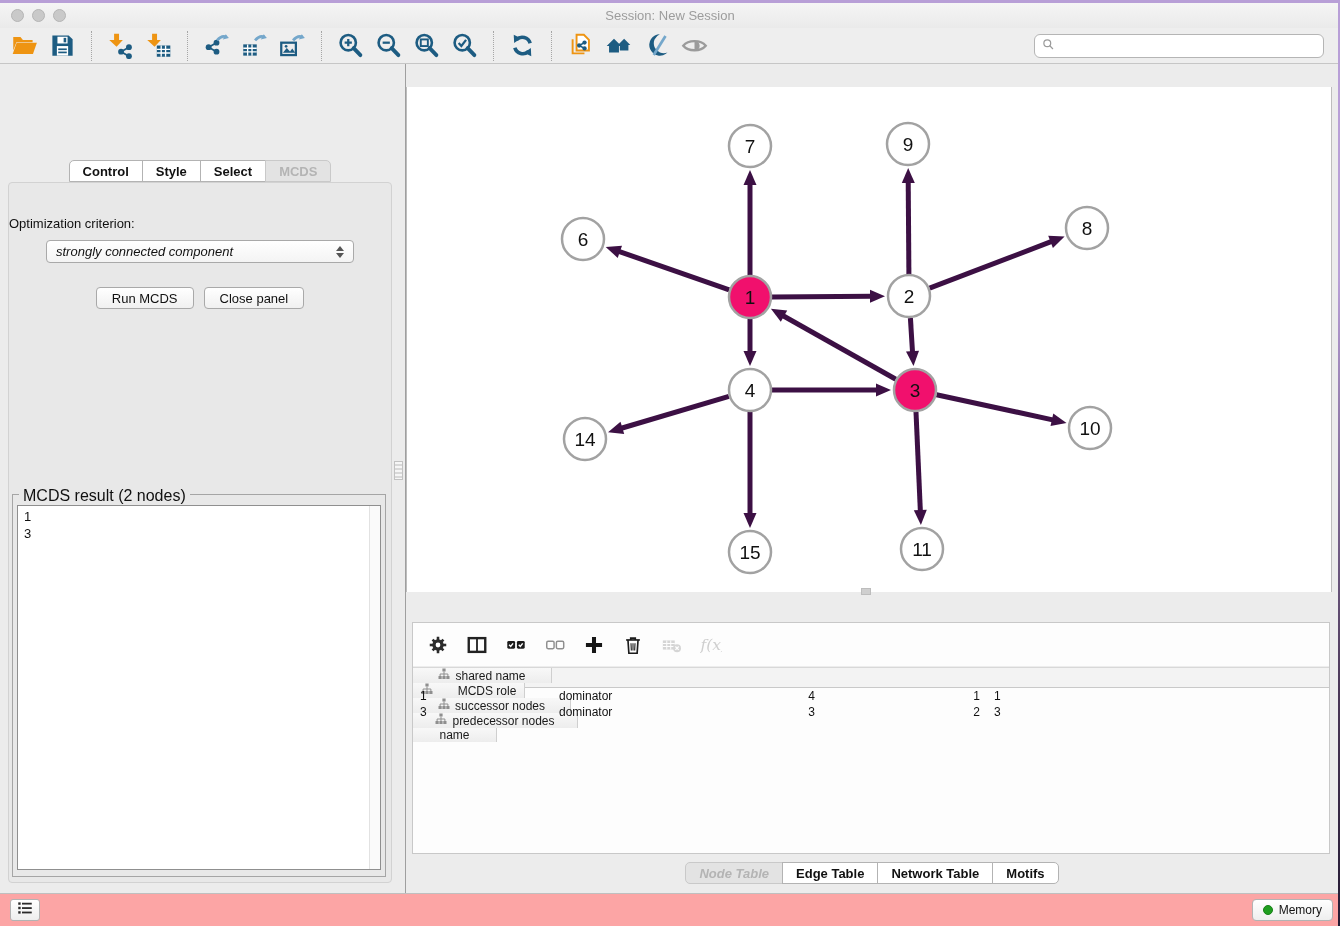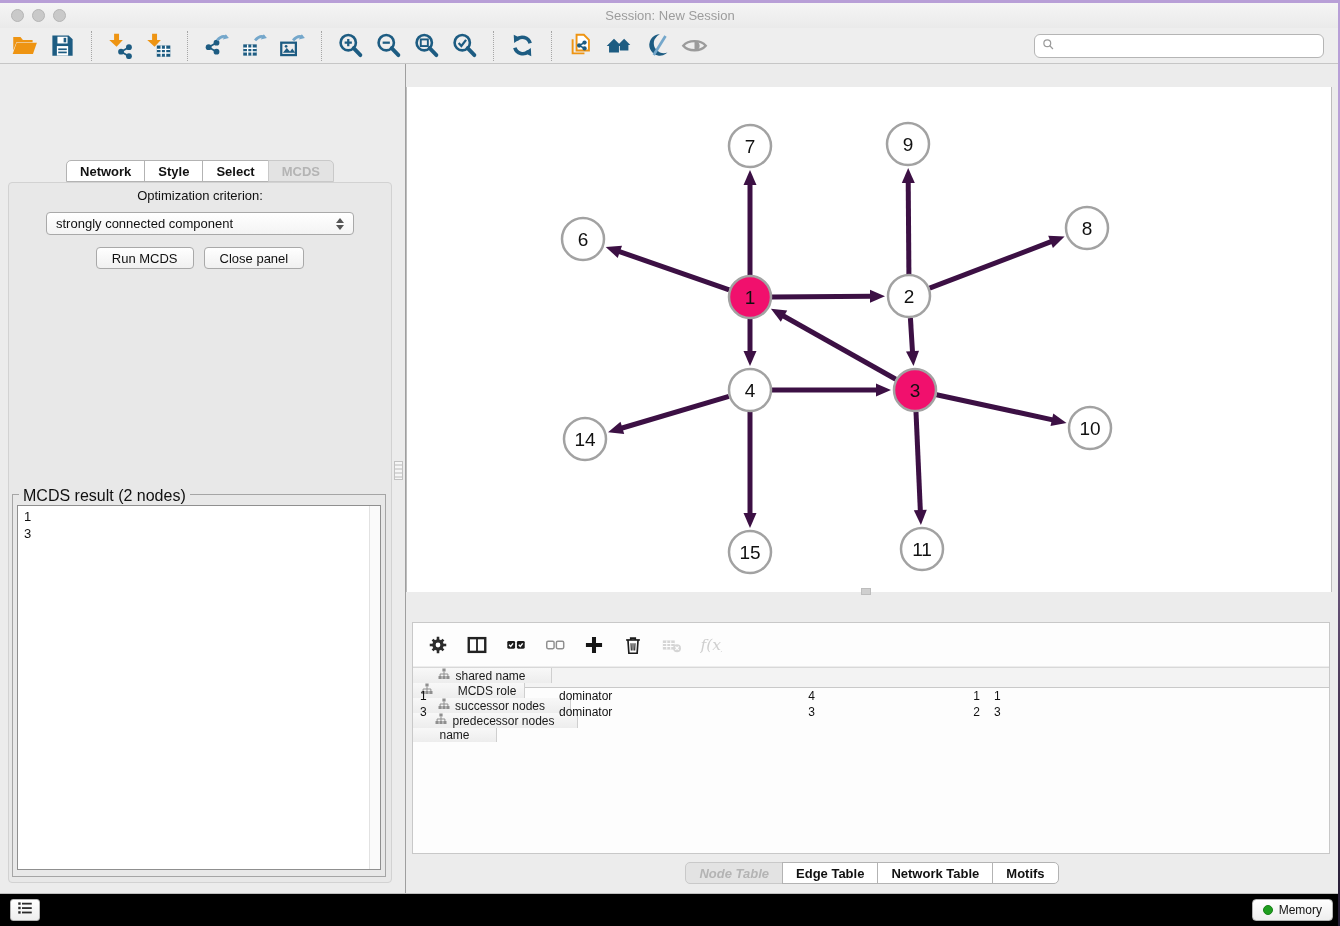--- a/index.html
+++ b/index.html
@@ -28,27 +28,27 @@
   .win-btn{display:inline-flex;width:13px;height:13px;align-items:center;justify-content:center;}
   .cp-tabs{position:absolute;left:0;right:0;top:96px;height:23px;display:flex;justify-content:center;z-index:5;}
   .tab{height:22px;display:flex;align-items:center;padding:0 13px;background:#fff;border:1px solid #b3b3b3;margin-right:-1px;font-size:13px;font-weight:bold;color:#111;border-radius:0;}
   .tab:first-child{border-radius:5px 0 0 0;}
   .tab:last-child{border-radius:0 5px 0 0;margin-right:0;}
   .tab.active-muted{background:#e3e3e3;color:#b4b4b4;border-color:#c9c9c9;}
   .tabs-bottom .tab{font-weight:bold;}
   .tabs-bottom .tab:first-child{border-radius:5px 0 0 5px;font-style:italic;}
   .tabs-bottom .tab:last-child{border-radius:0 5px 5px 0;}
   #cp-body{position:absolute;left:8px;right:8px;top:118px;bottom:10px;background:#e8e8e8;border:1px solid #d2d2d2;border-radius:4px;}
-  #opt-label{margin-top:5px;text-align:center;font-size:13px;color:#101010;}
-  #criterion-select{margin:9px auto 0 auto;width:308px;height:23px;background:linear-gradient(#ffffff,#f4f4f4);border:1px solid #a9a9a9;border-radius:4px;display:flex;align-items:center;padding:0 9px;font-size:13px;color:#111;cursor:default;}
+  #opt-label{margin-top:33px;text-align:left;font-size:13px;color:#101010;}
+  #criterion-select{margin:9px auto 0 auto;width:308px;height:23px;background:linear-gradient(#ffffff,#f4f4f4);border:1px solid #a9a9a9;border-radius:4px;display:flex;align-items:center;padding:0 9px;font-size:13px;color:#111;cursor:default;font-style:italic;}
   .stepper{margin-left:auto;display:flex;flex-direction:column;gap:2px;}
   .stepper span{width:0;height:0;border-left:4px solid transparent;border-right:4px solid transparent;}
   .stepper .up{border-bottom:5px solid #555;}
   .stepper .down{border-top:5px solid #555;}
-  #cp-buttons{display:flex;justify-content:center;gap:10px;margin-top:12px;}
+  #cp-buttons{display:flex;justify-content:center;gap:10px;margin-top:24px;}
   .push-btn{height:22px;padding:0 15px;background:linear-gradient(#ffffff,#f0f0f0);border:1px solid #a9a9a9;border-radius:4px;font-size:13px;color:#111;display:flex;align-items:center;cursor:default;}
   #result-group{position:absolute;left:12px;top:430px;width:374px;height:383px;border:1px solid #a5a5a5;}
   #result-legend{position:absolute;left:6px;top:-8px;background:#e8e8e8;padding:0 4px;font-size:16px;color:#101010;}
   #result-text{position:absolute;left:4px;right:4px;top:10px;bottom:6px;background:#fff;border:1px solid #8f8f8f;font-size:13px;line-height:17px;color:#111;padding:2px 6px;white-space:pre;overflow:hidden;}
   #result-scroll{position:absolute;right:5px;top:11px;bottom:7px;width:11px;background:#fafafa;border-left:1px solid #e2e2e2;}
   
   #v-split-line{position:absolute;left:405px;top:64px;width:1px;bottom:33px;background:#9f9f9f;}
   #v-split-handle{position:absolute;left:394px;top:461px;width:9px;height:19px;background:#f2f2f2;border:1px solid #c2c2c2;
      background-image:repeating-linear-gradient(#f6f6f6 0 2px,#d8d8d8 2px 4px);}
   
@@ -73,21 +73,21 @@
   .tt-icon svg{width:22px;height:22px;}
   .tt-icon.disabled{opacity:.55;}
   #tbl-head{display:flex;height:21px;background:#f3f3f3;border-top:1px solid #d8d8d8;border-bottom:1px solid #c9c9c9;flex-direction:column;}
   .th-cell{display:flex;align-items:center;justify-content:center;gap:5px;font-size:12px;color:#1a1a1a;border-right:1px solid #cfcfcf;background:linear-gradient(#f8f8f8,#ededed);}
   #tbl-body .row{display:flex;height:16px;font-size:12px;color:#111;}
   #tbl-body .cell{padding:0 7px;line-height:16px;overflow:hidden;}
   .al-right{text-align:right;}
   .al-left{text-align:left;}
   #tp-tabs{position:absolute;left:0;right:0;bottom:9px;display:flex;justify-content:center;}
   
-  #status-bar{position:absolute;left:0;bottom:0;width:100%;height:33px;background:#000000;border-top:1px solid #bfbfbf;}
+  #status-bar{position:absolute;left:0;bottom:0;width:100%;height:33px;background:#fca5a5;border-top:1px solid #bfbfbf;}
   #list-button{position:absolute;left:10px;top:5px;width:30px;height:22px;background:linear-gradient(#fff,#eee);border:1px solid #b3b3b3;border-radius:3px;display:flex;align-items:center;justify-content:center;}
   #memory-button{position:absolute;right:7px;top:5px;height:22px;padding:0 10px;background:linear-gradient(#fff,#eee);border:1px solid #b3b3b3;border-radius:4px;display:flex;align-items:center;gap:6px;font-size:12px;color:#111;}
   #memory-dot{width:10px;height:10px;border-radius:50%;background:#1f9e1f;border:1px solid #188018;}
 </style>
 </head>
 <body>
 
 <div id="app">
   <div id="edge-top"></div>
   <div id="edge-right"></div>
@@ -216,21 +216,21 @@
       <span><svg viewBox="0 0 16 16" width="13" height="13">
             <circle cx="6.5" cy="6.5" r="4.2" fill="none" stroke="#9a9a9a" stroke-width="1.5"></circle>
             <line x1="9.6" y1="9.6" x2="13.5" y2="13.5" stroke="#9a9a9a" stroke-width="1.5"></line>
           </svg></span>
       <input placeholder="" style="">
     </div>
   </div>
 
   <div id="control-panel">
     <div class="cp-tabs">
-        <div class="tab">Network</div>
+        <div class="tab">Control</div>
         <div class="tab">Style</div>
         <div class="tab">Select</div>
         <div class="tab active-muted">MCDS</div>
       </div>
     <div id="cp-body">
       <div id="opt-label">Optimization criterion:</div>
       <div id="criterion-select">
         <span>strongly connected component</span>
         <span class="stepper">
             <span class="up"></span>

